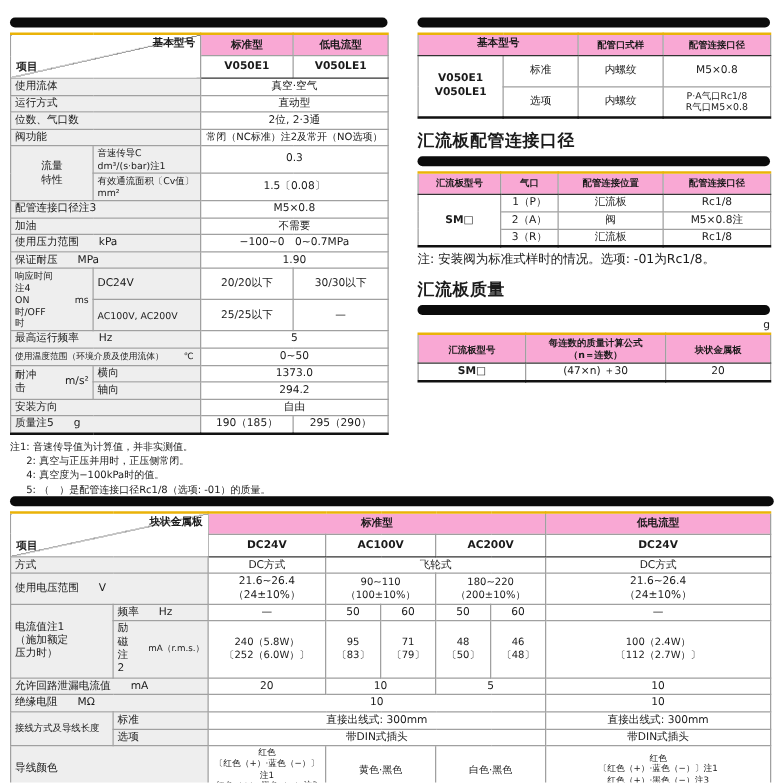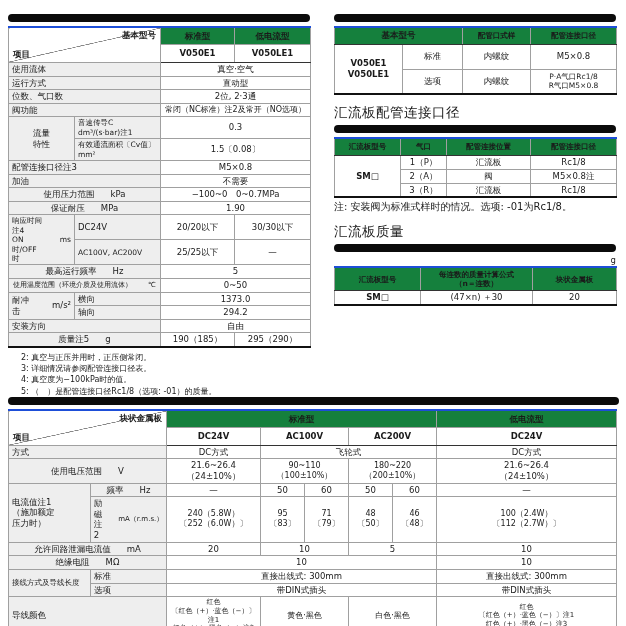--- a/index.html
+++ b/index.html
@@ -3,38 +3,38 @@
 <meta charset="utf-8">
 <style>
   *{box-sizing:border-box;margin:0;padding:0}
   html,body{width:626px;background:#fff}
   body{height:626px;overflow:hidden;font-family:"DejaVu Sans","Liberation Sans",sans-serif;color:#1a1a1a;}
   .page{padding:14px 7px 0 8px;}
   .cols{display:flex;gap:24px;align-items:flex-start}
   .left{width:302px;flex:none}
   .right{width:282px;flex:none}
   .bar{height:8px;border-radius:4px;background:#0b0b0b;margin-bottom:4px}
-  .tbl{width:100%;border-collapse:collapse;table-layout:fixed;font-size:8.5px;border-top:2px solid #1d4ed8;border-bottom:2px solid #111;}
+  .tbl{width:100%;border-collapse:collapse;table-layout:fixed;font-size:8.5px;border-top:2px solid #eab308;border-bottom:2px solid #111;}
   .tbl td{border:1px solid #a0a0a0;padding:1px 3px;white-space:pre-line;line-height:1.25;vertical-align:middle;overflow:hidden;}
   .tbl tr{height:13px}
-  .gray{background:#15803d}
+  .gray{background:#f9a8d4}
   .lab{background:#eeeeee}
   .c{text-align:center}
   .b{font-weight:bold}
   .sm{font-size:7.5px}
   .xs{font-size:7px}
   .f8{font-size:8px}
-  .lr{display:flex;justify-content:center;align-items:center;gap:16px}
+  .lr{display:flex;justify-content:flex-start;align-items:center;gap:16px}
   .lr .u{flex:none}
   .diag{position:relative;background:#fff;background-image:linear-gradient(to bottom right,transparent 49.4%,#888 49.4%,#888 50.6%,transparent 50.6%);}
   .diag span{position:absolute;font-weight:bold}
   .diag .dt{top:2px;right:4px}
   .diag .db{bottom:2px;left:4px}
   .hdr td{border-bottom:1.5px solid #333}
-  .sec-title{font-size:13.5px;font-weight:normal;margin:9px 0 3px;letter-spacing:.5px}
+  .sec-title{font-size:13.5px;font-weight:bold;margin:9px 0 3px;letter-spacing:.5px}
   .notes{font-size:8px;line-height:1.4;margin-top:4px}
   .notes .ind{padding-left:13px}
   .note-sm{font-size:10px;margin-top:2px}
   .gunit{text-align:right;font-size:8.5px;line-height:1.1;margin-bottom:1px}
   .spec .hrow{height:16px}
   .pip tr{height:25px}
   .pip tr.hrow{height:17px}
   .mp tr{height:14px}
   .mp tr.hrow{height:17px}
   .mw tr{height:14px}
@@ -146,22 +146,22 @@
               <td colspan="2" class="c">自由</td>
             </tr>
         <tr>
           <td colspan="2" class="lab"><div class="lr"><span>质量注5</span><span class="u">g</span></div></td>
           <td class="c">190（185）</td>
           <td class="c">295（290）</td>
         </tr>
       </tbody>
         </table>
       <div class="notes">
+        <div>注1: 音速传导值为计算值，并非实测值。</div>
         <div class="ind">2: 真空与正压并用时，正压侧常闭。</div>
-        <div class="ind">3: 详细情况请参阅配管连接口径表。</div>
         <div class="ind">4: 真空度为−100kPa时的值。</div>
         <div class="ind">5: （　）是配管连接口径Rc1/8（选项: -01）的质量。</div>
       </div>
     </div>
 
     <div class="right">
       <div class="bar"></div>
       <table class="tbl pip">
         <colgroup>
             <col style="width:68px">

